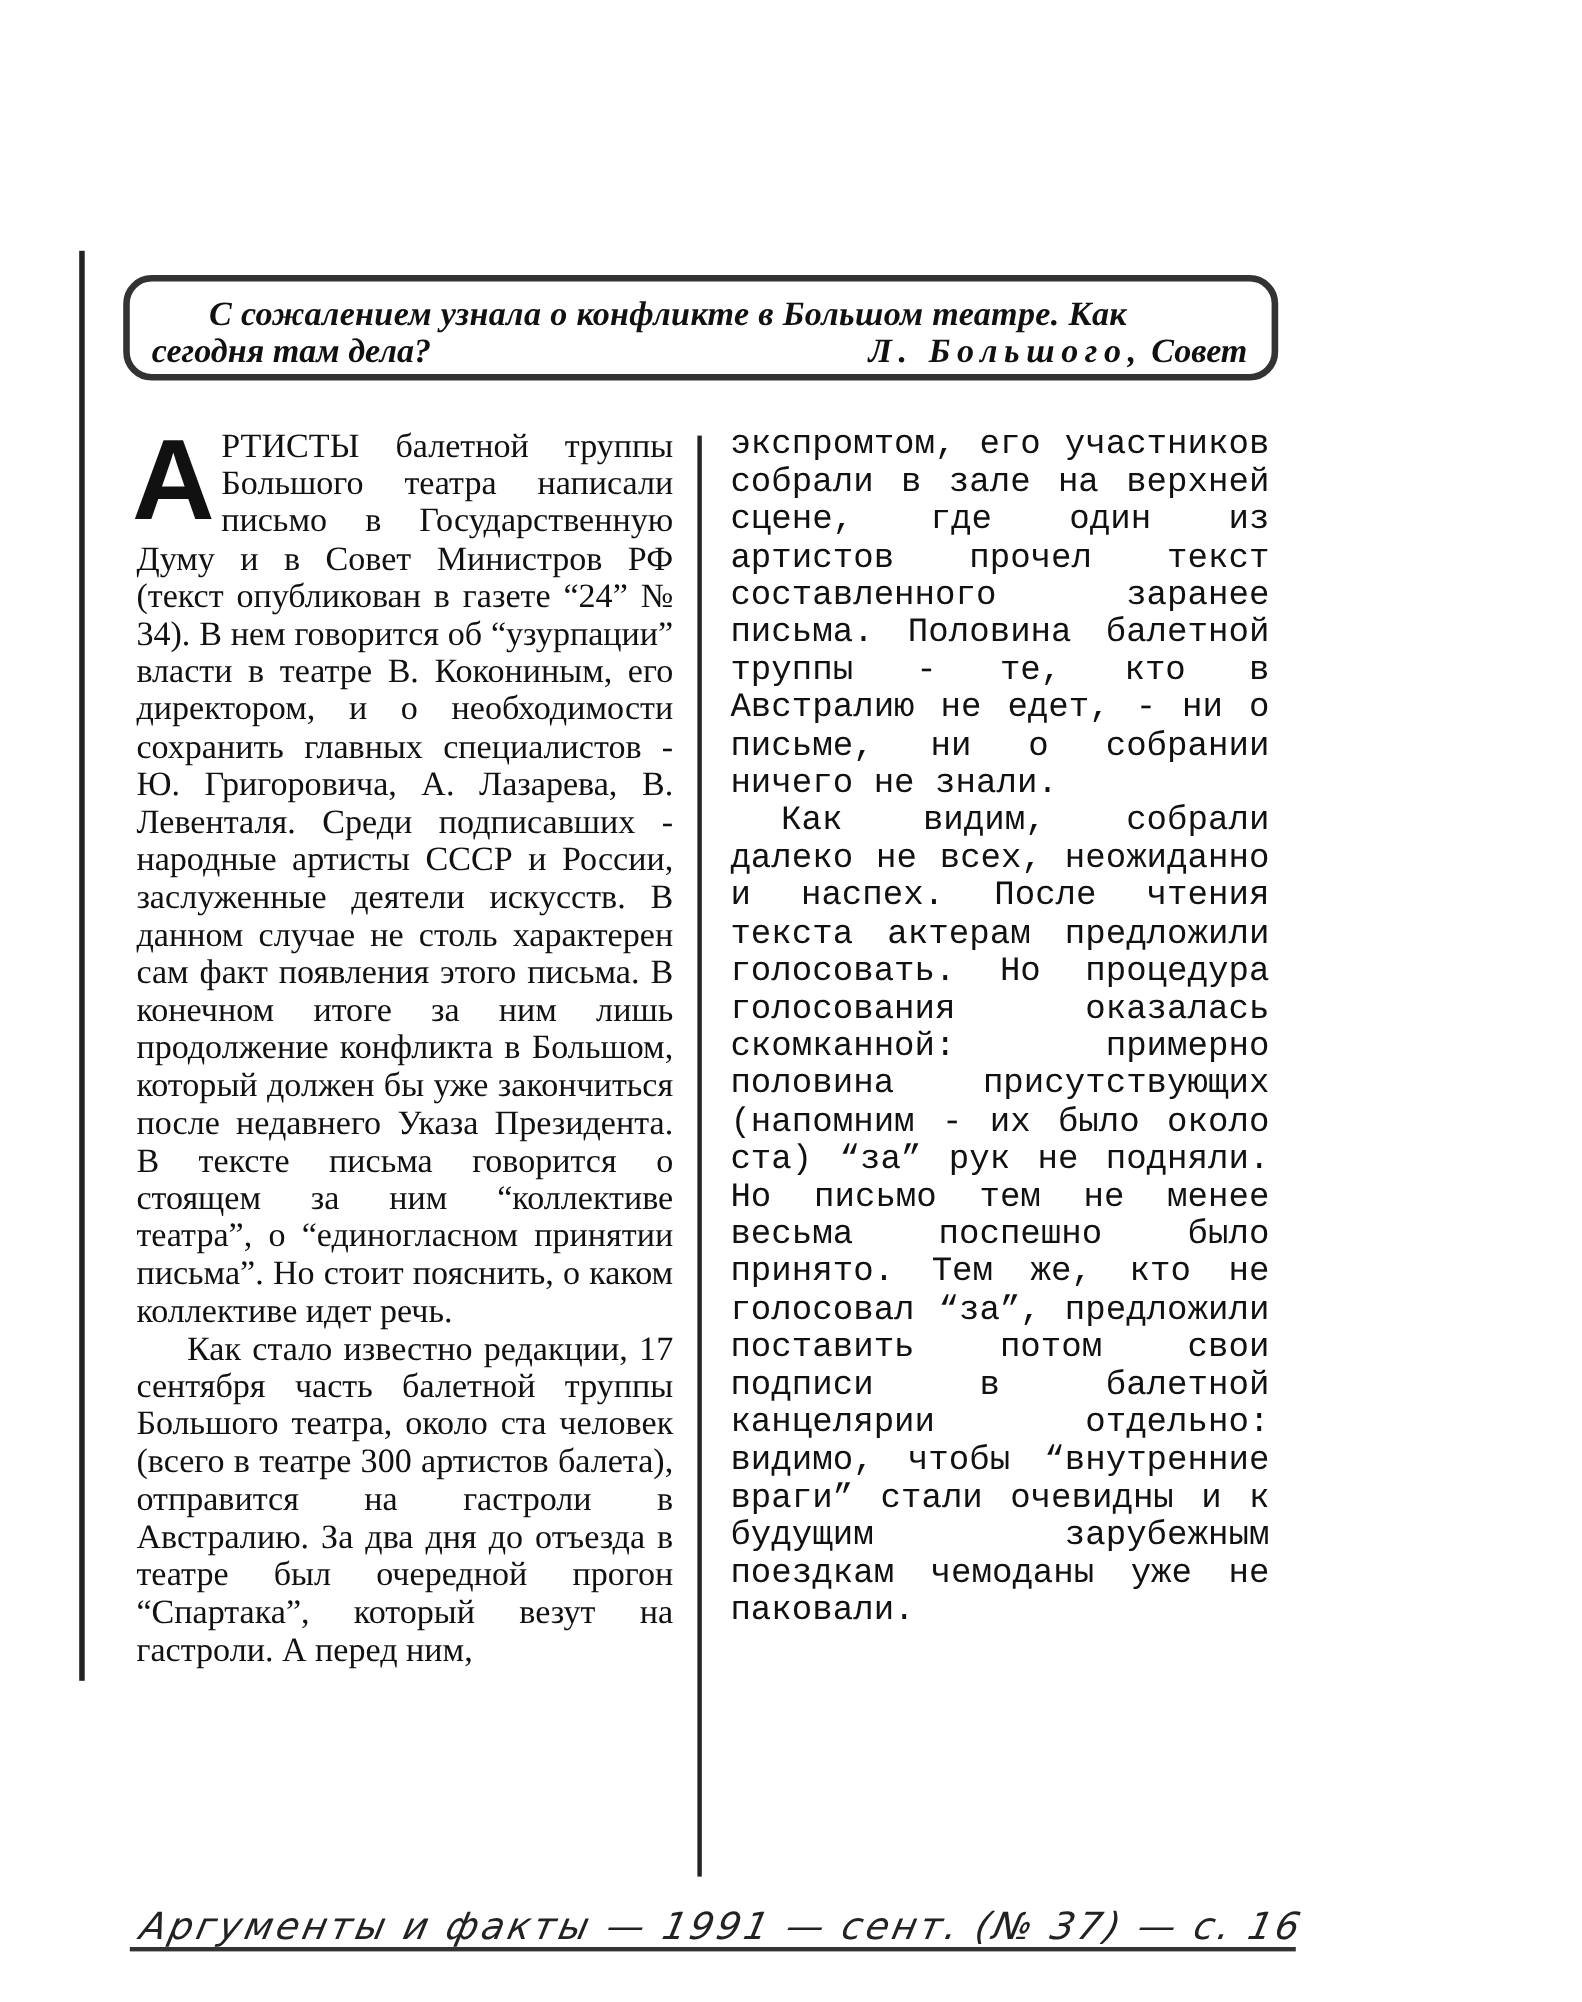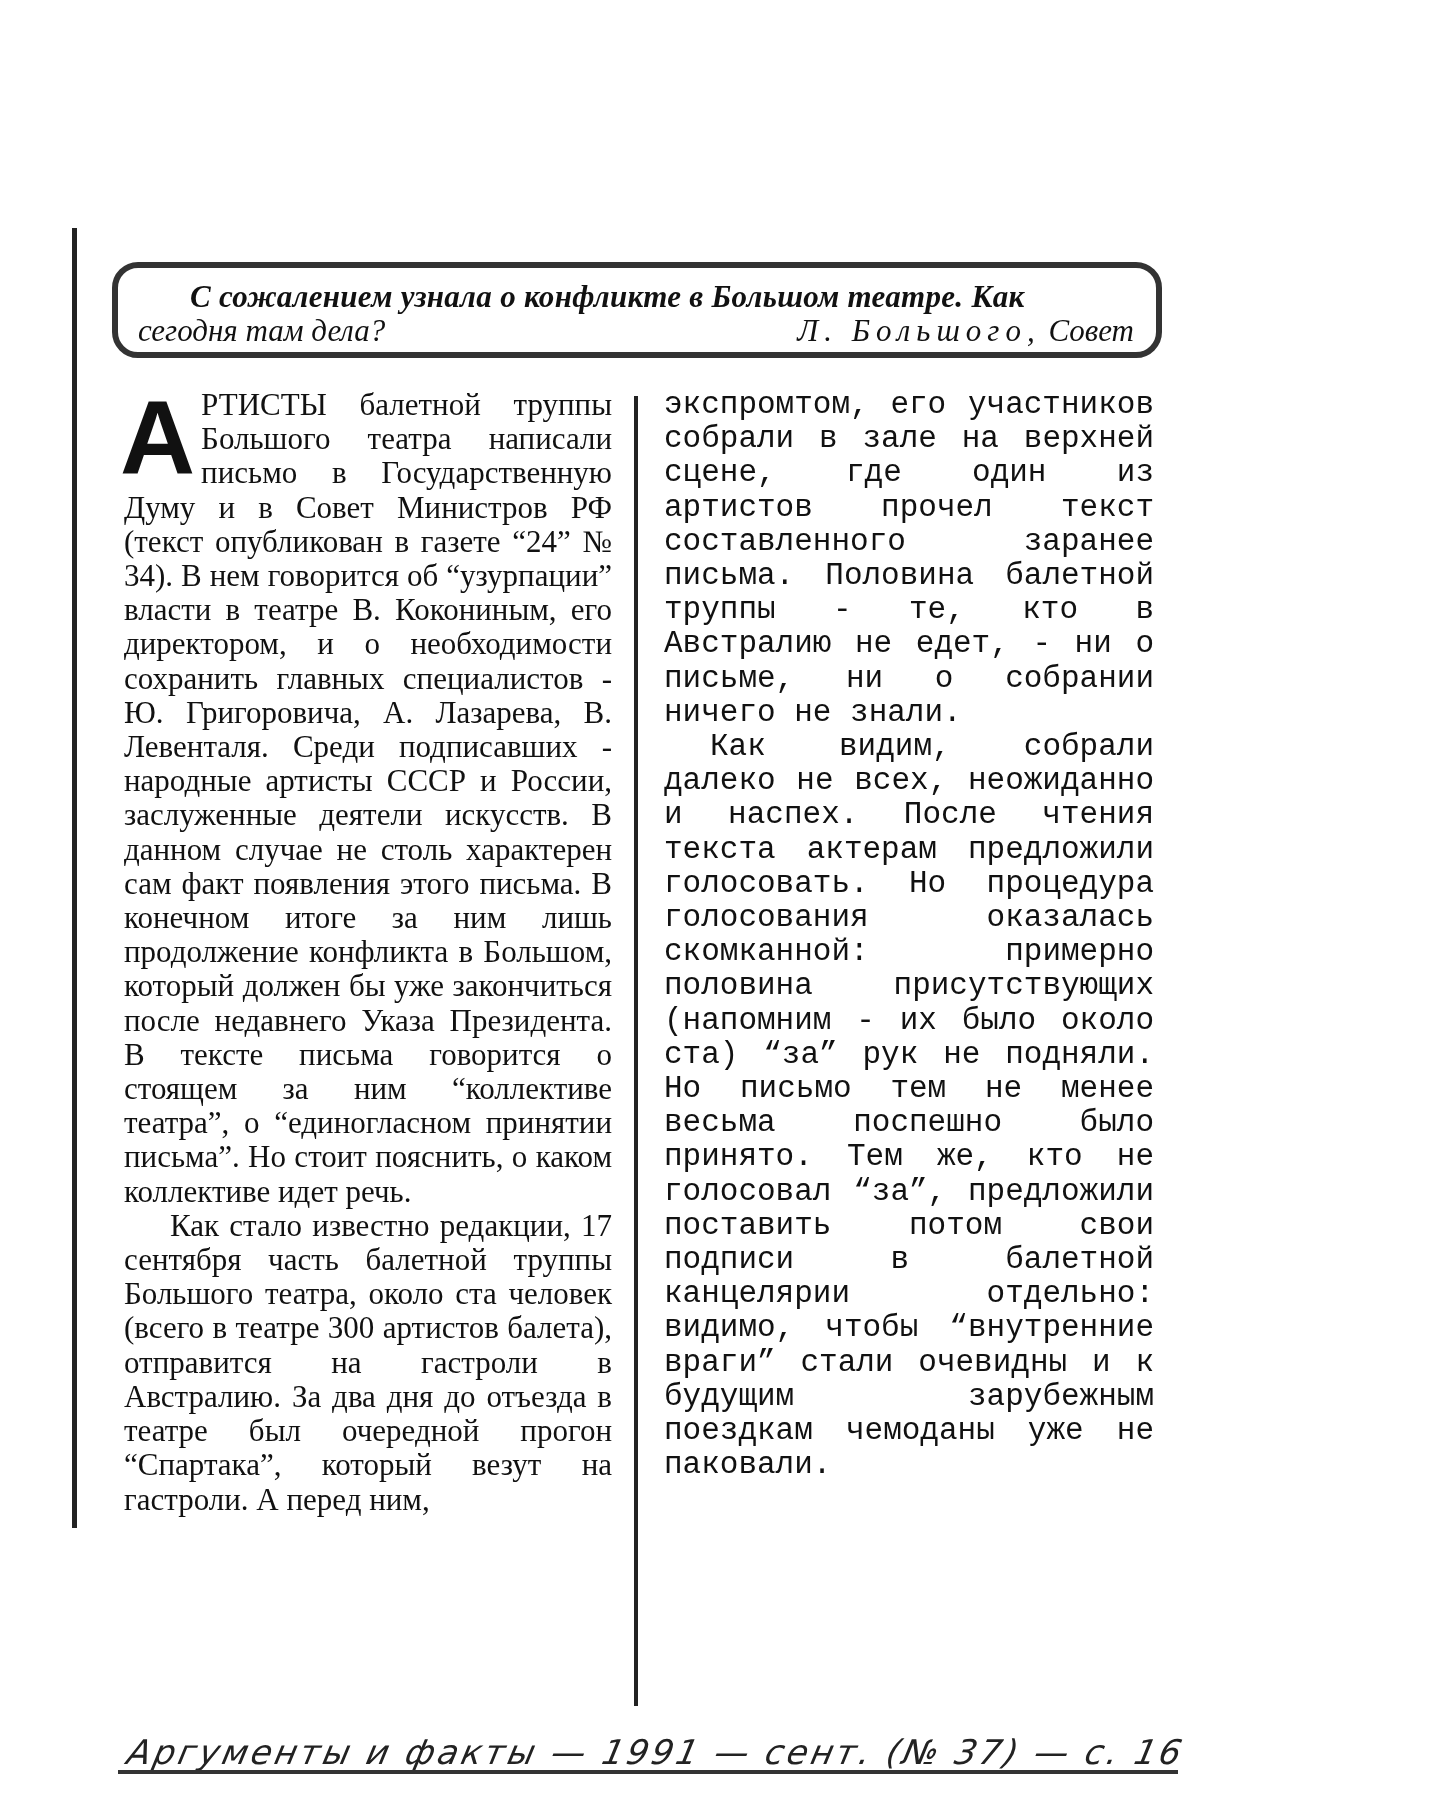--- a/index.html
+++ b/index.html
@@ -1,23 +1,23 @@
 <!DOCTYPE html>
 <html><head>
 <meta charset="utf-8">
 <style>
   html, body { margin:0; padding:0; background:#ffffff; }
   body { width:1438px; height:1820px; position:relative; overflow:hidden;
          font-family:"Liberation Serif","DejaVu Serif",serif; color:#111; }
   .left-rule { position:absolute; left:72px; top:228px; width:5px; height:1300px; background:#222; }
-  .qbox { position:absolute; left:112px; top:262px; width:1050px; height:96px;
+  .qbox { position:absolute; left:112px; top:250px; width:1050px; height:96px;
           border:6px solid #333; border-radius:26px; padding:12px 22px 0 20px; box-sizing:border-box; }
   .q-text { font-style:italic; font-weight:bold; font-size:31px; line-height:34px; text-align:justify;
             text-indent:52px; margin:0; letter-spacing:0.3px; }
-  .q-line2 { display:flex; justify-content:space-between; font-style:italic; font-weight:normal;
+  .q-line2 { display:flex; justify-content:space-between; font-style:italic; font-weight:bold;
              font-size:31px; line-height:34px; }
   .q-author { letter-spacing:6px; }
   .col { position:absolute; top:388px; font-size:31px; line-height:34.2px; text-align:justify; }
   .col p { margin:0; }
   .col p.indent { text-indent:46px; }
   .col1 { left:124px; width:488px; }
   .col2 { left:664px; width:490px;font-family:Liberation Mono, monospace; }
   .col-rule { position:absolute; left:634px; top:396px; width:4px; height:1310px; background:#222; }
   .dropcap { float:left; font-family:"Liberation Sans","DejaVu Sans",sans-serif; font-weight:bold;
              font-size:104px; line-height:86px; margin:6px 6px 0 -4px; color:#111; }

